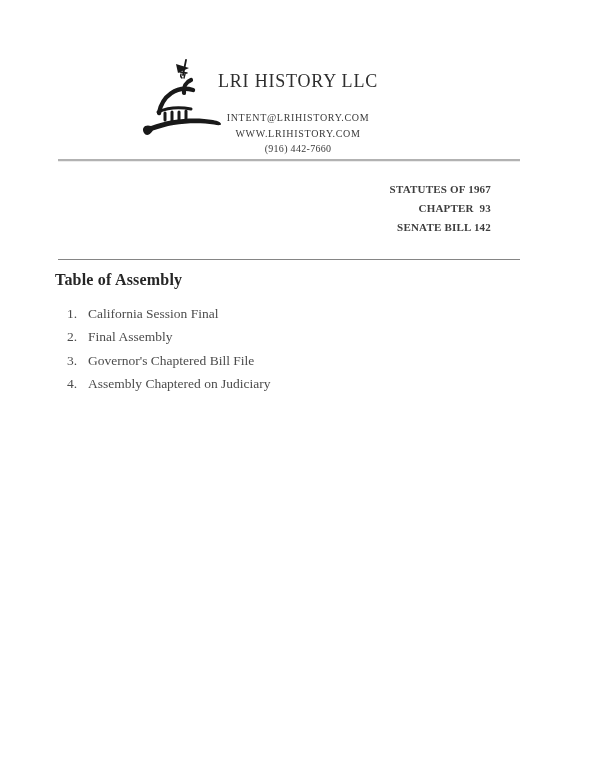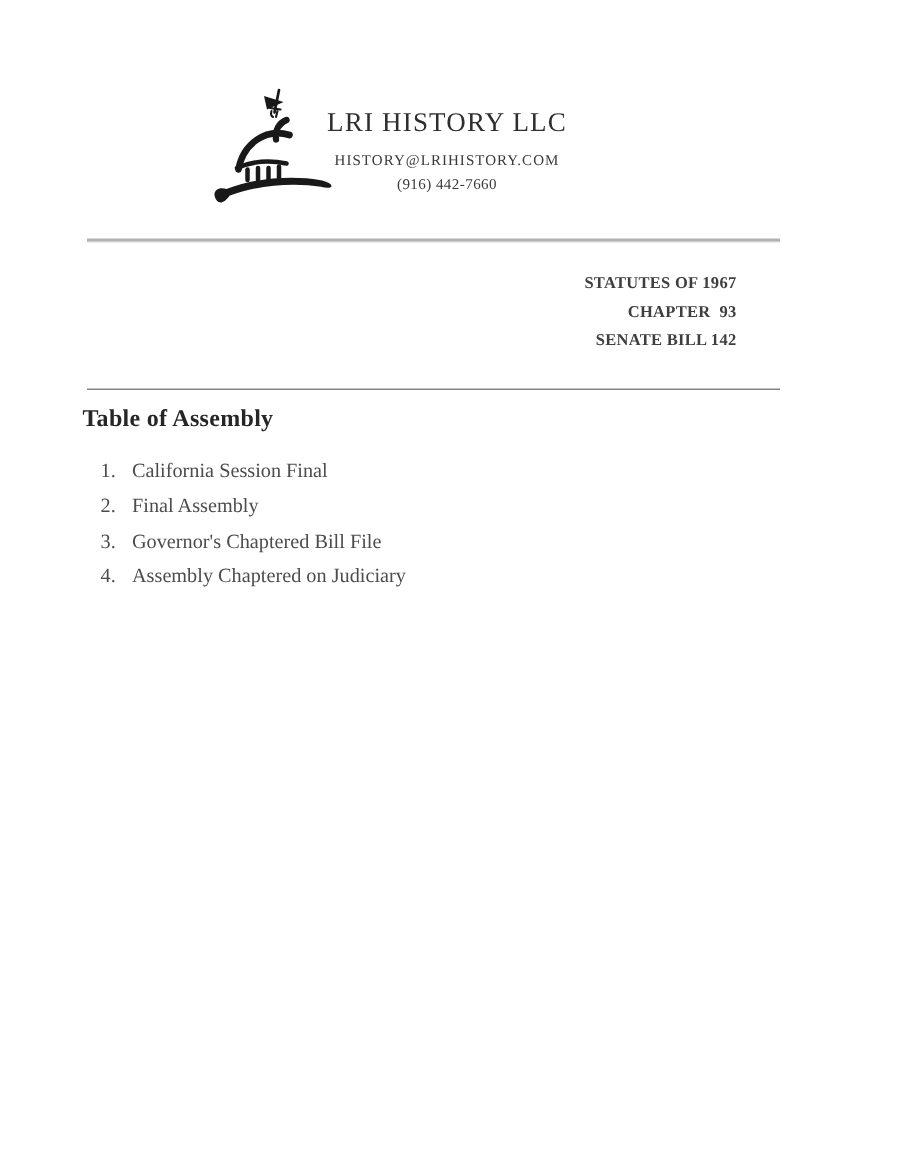--- a/index.html
+++ b/index.html
@@ -10,21 +10,21 @@
     font-family:"Liberation Serif","DejaVu Serif",serif;
     overflow:hidden;
   }
   .logo{position:absolute;left:139px;top:56px;width:100px;height:98px;}
   .header-text{
     position:absolute;left:168px;top:71px;width:260px;
     text-align:center;
   }
   .company{
     font-size:18px;line-height:21px;letter-spacing:0.8px;
-    color:#2e2e2e;margin-bottom:8px;white-space:nowrap;
+    color:#2e2e2e;margin-bottom:18px;white-space:nowrap;
   }
   .contact-line{
     font-size:10px;line-height:15.5px;letter-spacing:0.7px;
     color:#3a3a3a;white-space:nowrap;
   }
   .contact-line.phone{letter-spacing:0.3px;}
   .rule{position:absolute;left:58px;width:462px;border:none;margin:0;}
   .rule-1{top:159px;height:2px;background:#b2b2b2;border-bottom:1px solid #ececec;}
   .rule-2{top:259px;height:1px;background:#858585;}
   .reference{
@@ -72,21 +72,22 @@
     </g>
 
     <path d="M5,77 C2,72 6,68 12,70 C32,62 58,61 74,64
              C79,65 82,66.5 82,68 C82,69.5 79,69.5 75,68.5
              C56,65.5 32,67.5 14,74.5 C10,80 7,80 5,77 Z" fill="#191919"></path>
   </svg>
 </div>
 
 <div class="header-text">
   <div class="company">LRI HISTORY LLC</div>
-  <div class="contact-line">HISTORY@LRIHISTORY.COM</div>
+  <div class="contact-line">INTENT@LRIHISTORY.COM</div>
+  <div class="contact-line">WWW.LRIHISTORY.COM</div>
   <div class="contact-line phone">(916) 442-7660</div>
 </div>
 
 <hr class="rule rule-1">
 
 <div class="reference">
   <div>STATUTES OF 1967</div>
   <div>CHAPTER&nbsp; 93</div>
   <div>SENATE BILL 142</div>
 </div>

